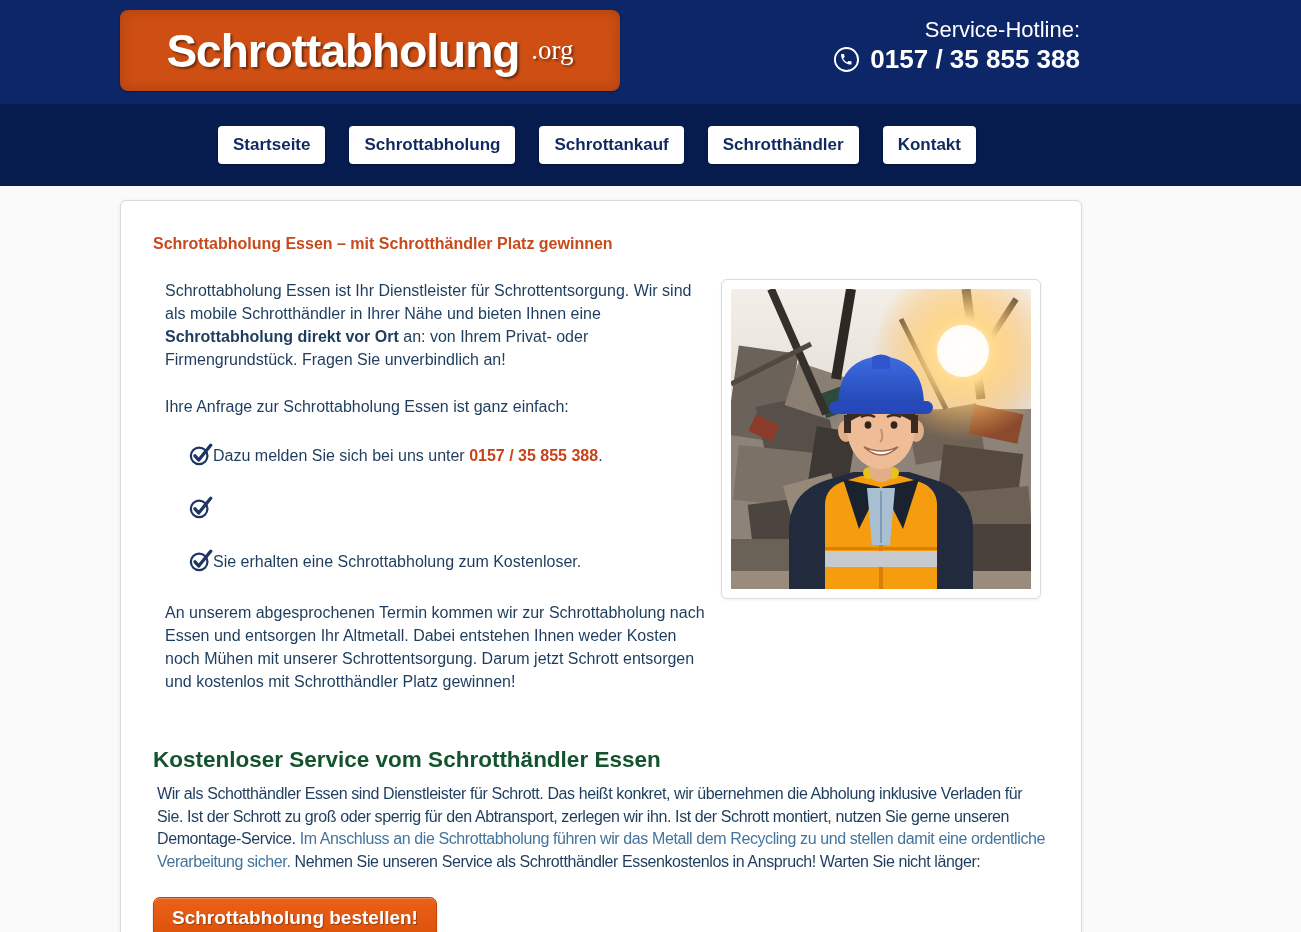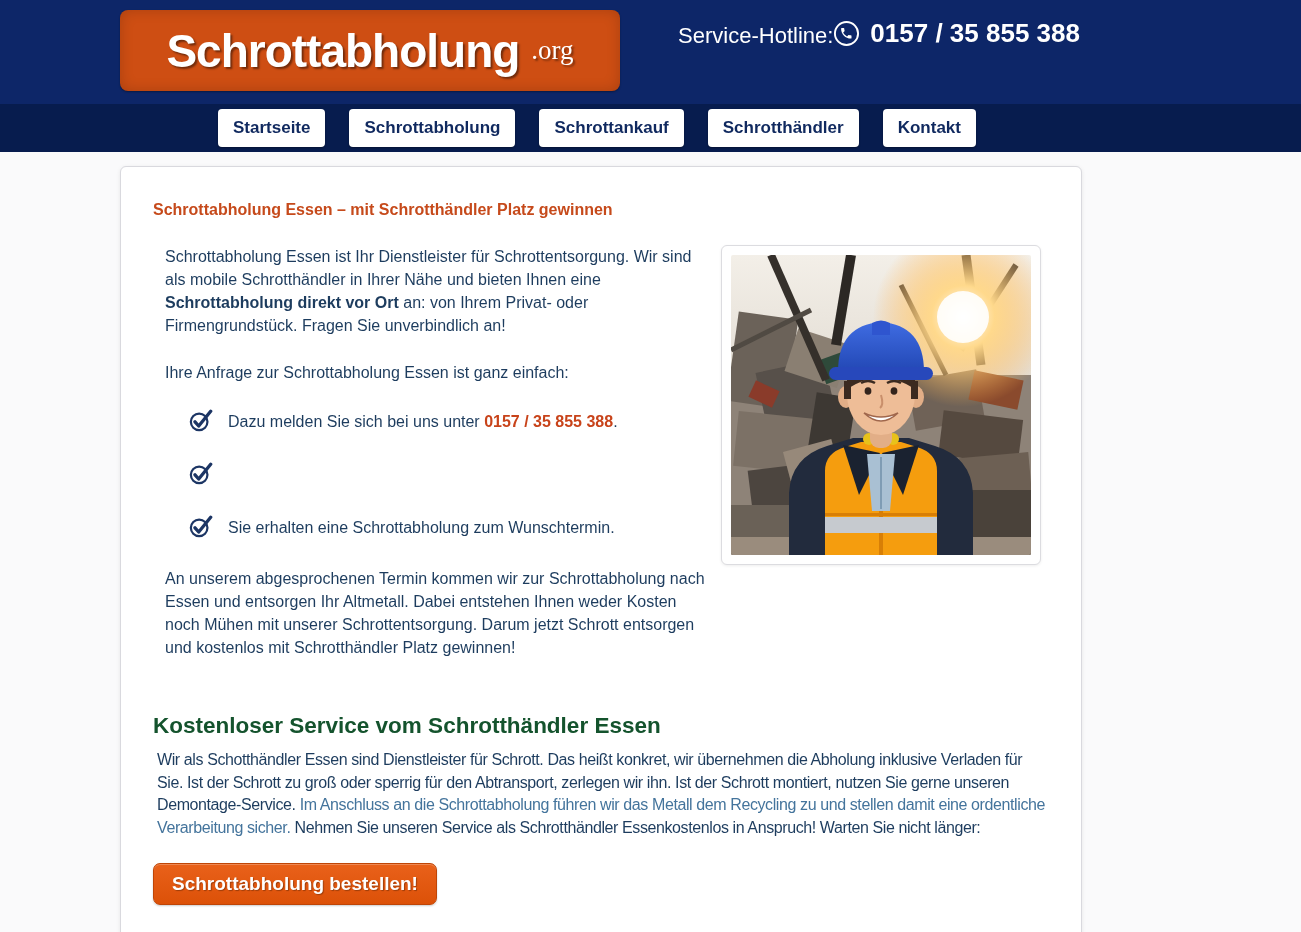--- a/index.html
+++ b/index.html
@@ -33,32 +33,32 @@
   }
   .logo-suffix {
     color: #fff; font-weight: 400; font-size: 27px;
     margin-left: 12px;
     text-shadow: 2px 2px 2px rgba(0,0,0,0.4);
     font-family: Liberation Serif, serif;
   }
   .hotline {
     position: absolute;
     right: 221px; top: 17px;
-    display: flex; flex-direction: row; align-items: flex-end;
+    display: flex; flex-direction: column; align-items: flex-end;
     color: #fff;
   }
   .hotline-label { font-size: 22px; line-height: 26px; }
   .hotline-number-row {
     display: flex; align-items: center; gap: 10px;
     font-size: 26px; font-weight: bold; line-height: 32px;
     cursor: pointer;
   }
   
   .site-nav {
-    height: 48px;
+    height: 82px;
     background: #071c4e;
     display: flex; align-items: center;
     gap: 24px;
     padding-left: 218px;
   }
   .nav-button {
     background: #fff;
     color: #10295f;
     font-family: "Liberation Sans", sans-serif;
     font-weight: 700;
@@ -102,21 +102,21 @@
   .photo-frame svg { display: block; border-radius: 2px; }
   p.body-text {
     font-size: 16px;
     color: #1d3c5e;
     line-height: 23px;
     margin: 0 0 24px 12px;
   }
   .bold-navy { font-weight: bold; }
   .checklist { margin: 4px 0 4px 36px; padding: 0; list-style: none; }
   .check-item {
-    display: flex; align-items: center; gap: 15px;
+    display: flex; align-items: center; 
     font-size: 16px; color: #1d3c5e;
     margin-bottom: 25px;
   }
   .check-item .check-icon { flex: 0 0 auto; }
   .phone-inline { color: #c8431a; font-weight: bold; cursor: pointer; }
   .section-title {
     font-size: 22.5px;
     font-weight: bold;
     color: #14532d;
     margin: 30px 0 10px 0;
@@ -207,21 +207,21 @@
               </svg>
             </span>
           </li>
           <li class="check-item">
             <span class="check-icon">
               <svg viewBox="0 0 26 26" width="24" height="24">
                 <circle cx="11" cy="15" r="9" fill="none" stroke="#1c3564" stroke-width="2.4"></circle>
                 <path d="M6.5 15 L10.5 19.5 L23.5 3.5" fill="none" stroke="#1c3564" stroke-width="3.6" stroke-linecap="round" stroke-linejoin="round"></path>
               </svg>
             </span>
-            <span>Sie erhalten eine Schrottabholung zum Wunschtermin.</span>
+            <span>Sie erhalten eine Schrottabholung zum Kostenloser.</span>
           </li>
         </ul>
 
         <p class="body-text">An unserem abgesprochenen Termin kommen wir zur Schrottabholung nach Essen und entsorgen Ihr Altmetall. Dabei entstehen Ihnen weder Kosten noch Mühen mit unserer Schrottentsorgung. Darum jetzt Schrott entsorgen und kostenlos mit Schrotthändler Platz gewinnen!</p>
       </div>
 
       <div class="image-col">
         <div class="photo-frame">
 
           <svg viewBox="0 0 300 300" width="300" height="300">

